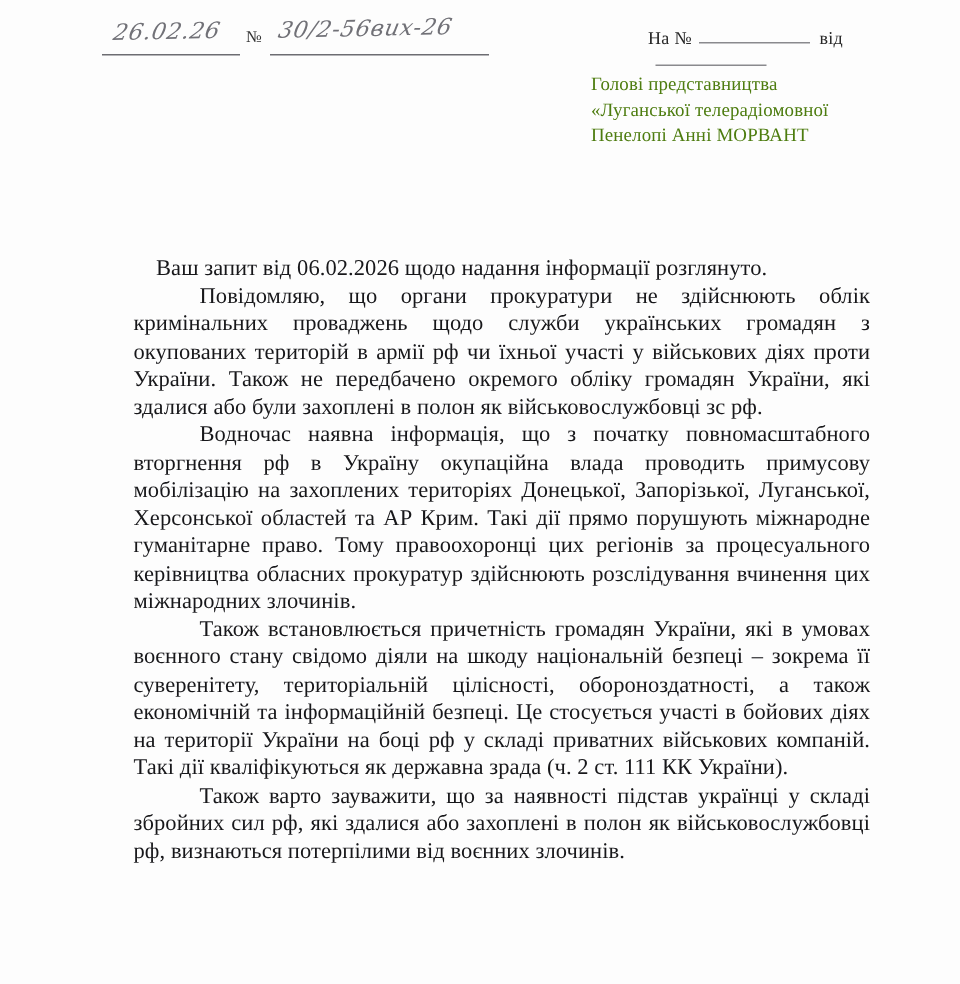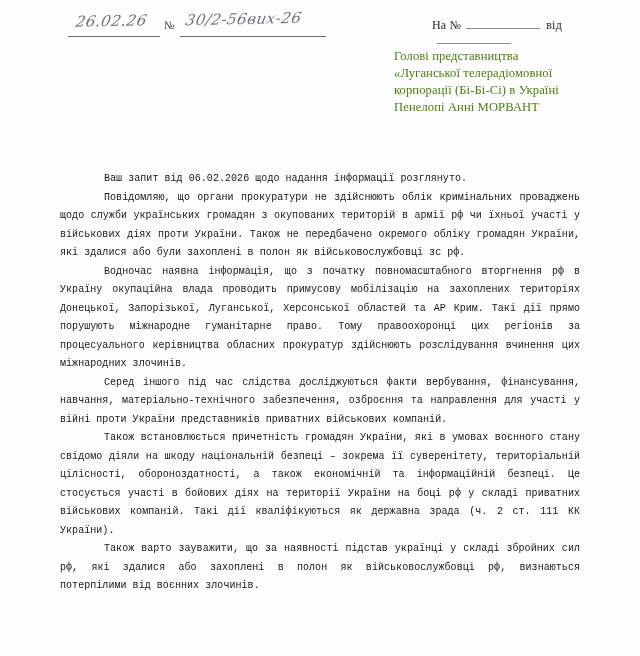--- a/index.html
+++ b/index.html
@@ -108,29 +108,28 @@
     position: absolute;
     left: 60px;
     top: 170px;
     width: 520px;
   }
 
   p.para {
     margin: 0 0 0 0;
     text-align: justify;
     text-indent: 44px;
-    font-size: 10px;
+    font-size: 15px;
     line-height: 18.5px;
     color: #17171a;
     letter-spacing: .05px;
     -webkit-hyphens: none;
     hyphens: none;
-    font-family: Liberation Mono, monospace;
   }
-  p.para + p.para { margin-top: 0px; }
+  p.para + p.para { margin-top: 0px; margin-left: 29px; }
   p.para:last-child { text-align: justify; }
 </style>
 </head>
 <body>
 
 <div class="page">
 
   <div class="header-zone">
 
     <div class="reg-line">
@@ -141,27 +140,25 @@
       <span class="hand hand-num">30/2-56вих-26</span>
     </div>
 
     <div class="na-line">
       <span class="lbl">На №</span><span class="blank blank-1"></span><span class="lbl">від</span><span class="blank blank-2"></span>
     </div>
 
     <div class="addressee">
       <div>Голові представництва</div>
       <div>«Луганської телерадіомовної</div>
-      <div>корпорації (Бі-Бі-Сі) в Україні</div>
       <div>Пенелопі Анні МОРВАНТ</div>
     </div>
   </div>
 
   <div class="body-zone">
     <p class="para">Ваш запит від 06.02.2026 щодо надання інформації розглянуто.</p>
     <p class="para">Повідомляю, що органи прокуратури не здійснюють облік кримінальних проваджень щодо служби українських громадян з окупованих територій в армії рф чи їхньої участі у військових діях проти України. Також не передбачено окремого обліку громадян України, які здалися або були захоплені в полон як військовослужбовці зс рф.</p>
     <p class="para">Водночас наявна інформація, що з початку повномасштабного вторгнення рф в Україну окупаційна влада проводить примусову мобілізацію на захоплених територіях Донецької, Запорізької, Луганської, Херсонської областей та АР Крим. Такі дії прямо порушують міжнародне гуманітарне право. Тому правоохоронці цих регіонів за процесуального керівництва обласних прокуратур здійснюють розслідування вчинення цих міжнародних злочинів.</p>
-    <p class="para">Серед іншого під час слідства досліджуються факти вербування, фінансування, навчання, матеріально-технічного забезпечення, озброєння та направлення для участі у війні проти України представників приватних військових компаній.</p>
     <p class="para">Також встановлюється причетність громадян України, які в умовах воєнного стану свідомо діяли на шкоду національній безпеці – зокрема її суверенітету, територіальній цілісності, обороноздатності, а також економічній та інформаційній безпеці. Це стосується участі в бойових діях на території України на боці рф у складі приватних військових компаній. Такі дії кваліфікуються як державна зрада (ч. 2 ст. 111 КК України).</p>
     <p class="para">Також варто зауважити, що за наявності підстав українці у складі збройних сил рф, які здалися або захоплені в полон як військовослужбовці рф, визнаються потерпілими від воєнних злочинів.</p>
   </div>
 
 </div>
 
 </body></html>

